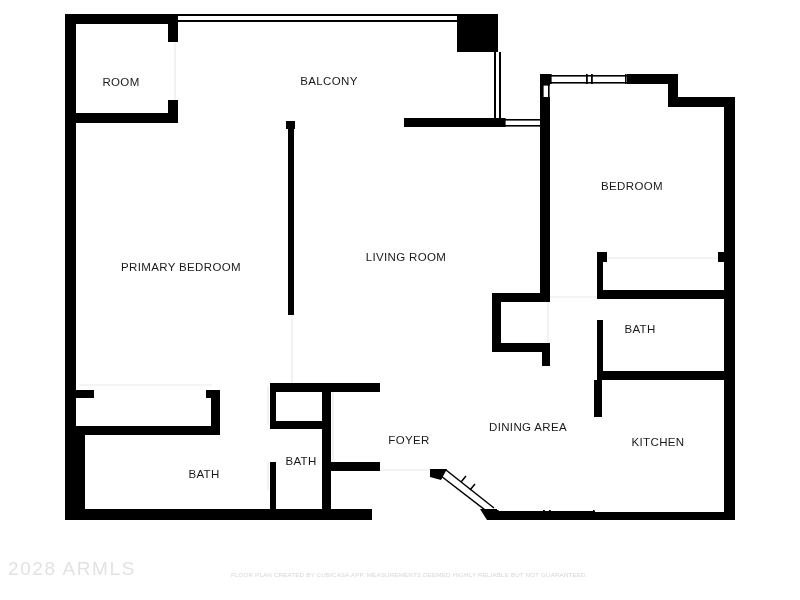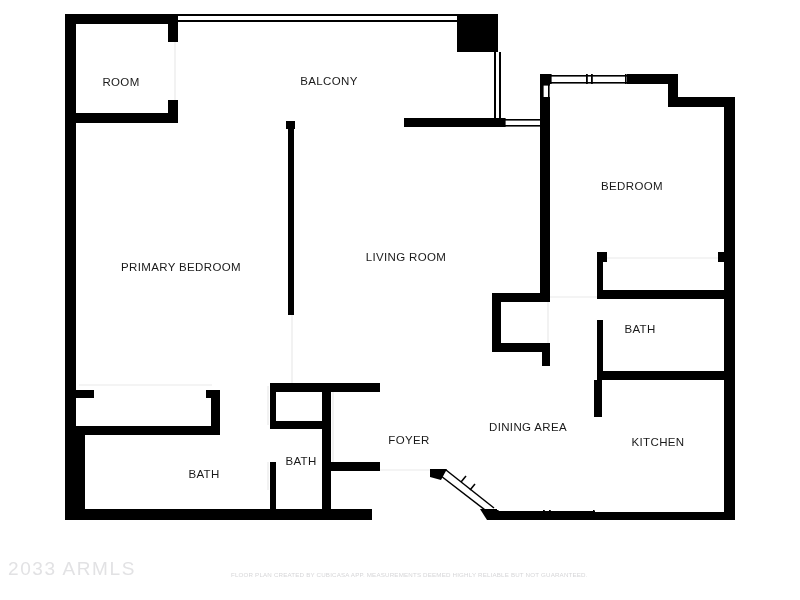--- a/index.html
+++ b/index.html
@@ -223,17 +223,17 @@
       <text class="room-label" x="406" y="258">LIVING ROOM</text>
       <text class="room-label" x="640" y="330">BATH</text>
       <text class="room-label" x="409" y="441">FOYER</text>
       <text class="room-label" x="528" y="428">DINING AREA</text>
       <text class="room-label" x="658" y="443">KITCHEN</text>
       <text class="room-label" x="204" y="475">BATH</text>
       <text class="room-label" x="301" y="462">BATH</text>
     </g>
   </svg>
 
-  <div class="watermark-brand">2033 ARMLS</div>
+  <div class="watermark-brand">2028 ARMLS</div>
 
   <div class="disclaimer">FLOOR PLAN CREATED BY CUBICASA APP. MEASUREMENTS DEEMED HIGHLY RELIABLE BUT NOT GUARANTEED.</div>
 
 </div>
 
 </body></html>

